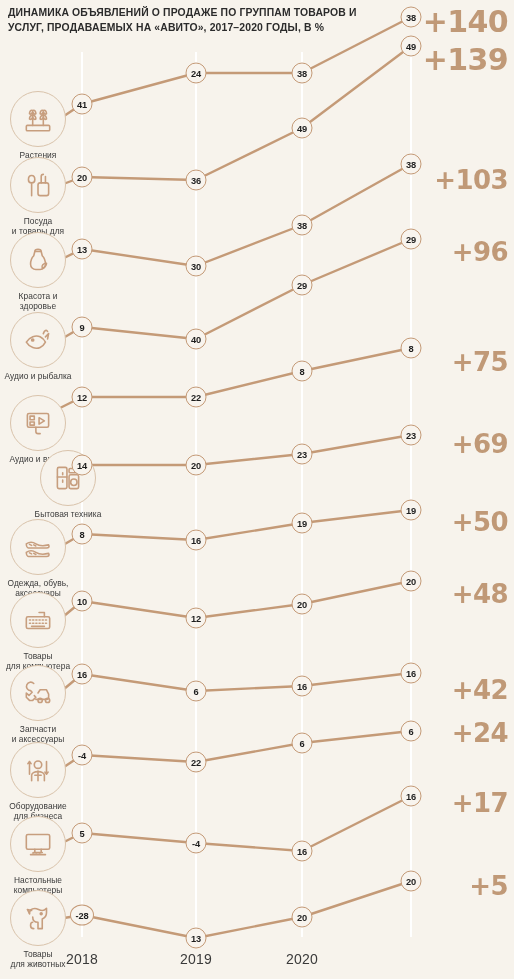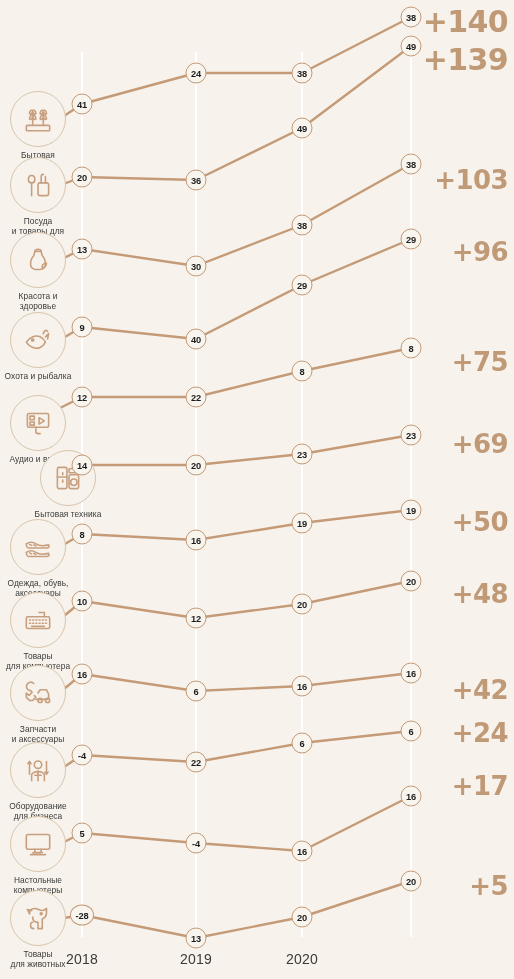--- a/index.html
+++ b/index.html
@@ -61,20 +61,21 @@
     transform:translateY(-50%);
     font-family:"DejaVu Sans",sans-serif;
   }
   .total.big{font-size:30px;}
 </style>
 </head>
 <body>
 
 <div id="root">
 
+  <div class="title">ДИНАМИКА ОБЪЯВЛЕНИЙ О ПРОДАЖЕ ПО ГРУППАМ ТОВАРОВ И УСЛУГ, ПРОДАВАЕМЫХ НА «АВИТО», 2017–2020 ГОДЫ, В %</div>
 
   <div id="grids">
       <div class="grid" style="left: 80.8px;"></div>
       <div class="grid" style="left: 194.8px;"></div>
       <div class="grid" style="left: 300.8px;"></div>
       <div class="grid" style="left: 409.8px;"></div>
     </div>
   <div id="axis">
       <div class="axis-label" style="left: 82px;">2018</div>
       <div class="axis-label" style="left: 196px;">2019</div>
@@ -98,21 +99,21 @@
 
   <div id="cats">
       <div class="cat" style="top: 91px;">
         <div class="circ">
           <svg width="34" height="34" viewBox="0 0 32 32" fill="none" stroke="#c79e7e" stroke-width="1.5" stroke-linecap="round" stroke-linejoin="round">
             <path d="M11 22V8M11 8c-2-1-3 1-3 3 1 1 3 0 3-3zm0 0c2-1 3 1 3 3-1 1-3 0-3-3zm0 5c-2-1-3 1-3 3 1 1 3 0 3-3zm0 0c2-1 3 1 3 3-1 1-3 0-3-3z"></path>
             <path d="M21 22V8M21 8c-2-1-3 1-3 3 1 1 3 0 3-3zm0 0c2-1 3 1 3 3-1 1-3 0-3-3zm0 5c-2-1-3 1-3 3 1 1 3 0 3-3zm0 0c2-1 3 1 3 3-1 1-3 0-3-3z"></path>
             <rect x="5" y="22" width="22" height="5" rx="1"></rect>
           </svg>
         </div>
-        <div class="cap">Бытовая</div>
+        <div class="cap">Растения</div>
       </div>
       <div class="cat" style="top: 157px;">
         <div class="circ">
           <svg width="34" height="34" viewBox="0 0 32 32" fill="none" stroke="#c79e7e" stroke-width="1.5" stroke-linecap="round" stroke-linejoin="round">
             <path d="M10 7c-2 0-3 2-3 4s1 3 3 3 3-1 3-3-1-4-3-4zm0 7v12"></path>
             <rect x="16" y="14" width="10" height="12" rx="2"></rect>
             <path d="M19 14V8c0-1 1-2 2-2M23 14V8"></path>
           </svg>
         </div>
         <div class="cap">Посуда<br>и товары для кухни</div>
@@ -129,21 +130,21 @@
       </div>
       <div class="cat" style="top: 312px;">
         <div class="circ">
           <svg width="34" height="34" viewBox="0 0 32 32" fill="none" stroke="#c79e7e" stroke-width="1.5" stroke-linecap="round" stroke-linejoin="round">
             <path d="M5 18c3-5 9-7 13-5 2 1 4 3 5 5-1 2-3 4-5 5-4 2-10 0-13-5z"></path>
             <path d="M23 13l3-3-1 5"></path>
             <path d="M21 10c1-3 3-4 4-2"></path>
             <circle cx="11" cy="16" r="1" fill="#c79e7e"></circle>
           </svg>
         </div>
-        <div class="cap">Охота и рыбалка</div>
+        <div class="cap">Аудио и рыбалка</div>
       </div>
       <div class="cat" style="top: 395px;">
         <div class="circ">
           <svg width="34" height="34" viewBox="0 0 32 32" fill="none" stroke="#c79e7e" stroke-width="1.5" stroke-linecap="round" stroke-linejoin="round">
             <rect x="6" y="7" width="20" height="13" rx="1.5"></rect>
             <rect x="8.5" y="9.5" width="4" height="3.5"></rect>
             <rect x="8.5" y="15" width="4" height="3"></rect>
             <path d="M17 11l5 3-5 3z"></path>
             <path d="M14 20v4a2 2 0 0 0 2 2h2"></path>
           </svg>
@@ -281,17 +282,17 @@
       <div class="total big" style="top: 22px;">+140</div>
       <div class="total big" style="top: 60px;">+139</div>
       <div class="total" style="top: 180px;">+103</div>
       <div class="total" style="top: 252px;">+96</div>
       <div class="total" style="top: 362px;">+75</div>
       <div class="total" style="top: 444px;">+69</div>
       <div class="total" style="top: 522px;">+50</div>
       <div class="total" style="top: 594px;">+48</div>
       <div class="total" style="top: 690px;">+42</div>
       <div class="total" style="top: 733px;">+24</div>
-      <div class="total" style="top: 786px; text-align: right;">+17</div>
+      <div class="total" style="top: 803px; text-align: right;">+17</div>
       <div class="total" style="top: 886px;">+5</div>
     </div>
 
 </div>
 
 </body></html>

